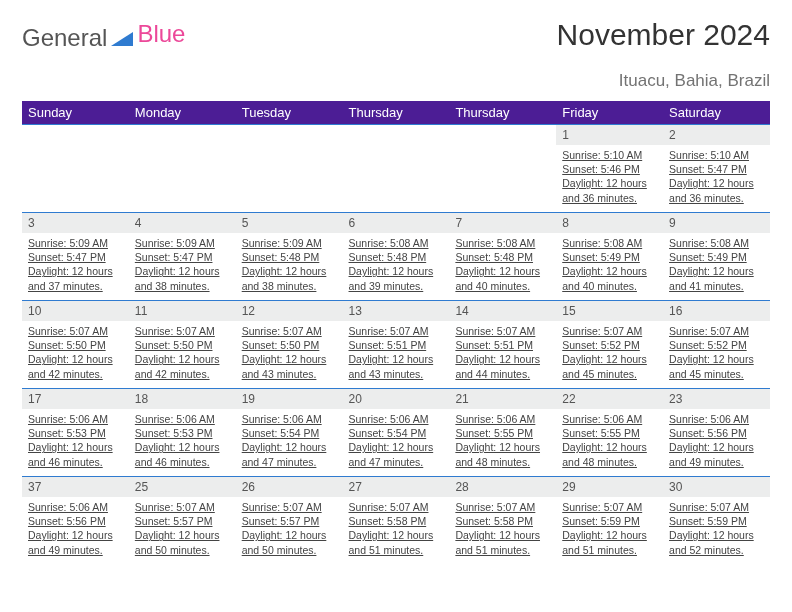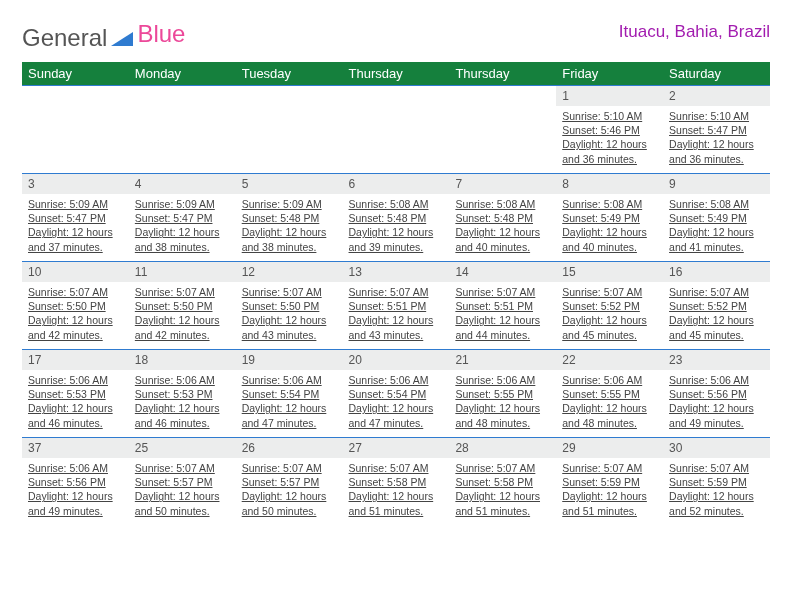--- a/index.html
+++ b/index.html
@@ -31,30 +31,30 @@
     margin-left: 2px;
   }
   .title-block { text-align: right; }
   .month-title {
     font-size: 30px;
     color: #333;
     font-weight: 400;
   }
   .location {
     font-size: 17px;
-    color: #a21caf;
-    margin-top: 4px;
+    color: #737373;
+    margin-top: 19px;
   }
   .calendar {
     width: 100%;
     border-collapse: collapse;
     table-layout: fixed;
   }
   .dow-row th {
-    background: #15803d;
+    background: #4c1d95;
     color: #fff;
     font-weight: 400;
     text-align: left;
     font-size: 13px;
     padding: 4px 6px;
   }
   .week td {
     border-top: 1px solid #2f7bd0;
     vertical-align: top;
     padding: 0;
@@ -83,20 +83,21 @@
     <span>General</span>
     <span class="logo-tri">
       <svg width="22" height="16" viewBox="0 0 22 16">
           <polygon points="0,16 22,16 22,2" fill="#2f7bd0"></polygon>
         </svg>
     </span>
       <br>
     <span class="blue" style="display:block; margin-top:-4px;">Blue</span>
   </div>
   <div class="title-block">
+    <div class="month-title">November 2024</div>
     <div class="location">Ituacu, Bahia, Brazil</div>
   </div>
 </div>
 
 <table class="calendar">
   <thead>
     <tr class="dow-row">
       <th>Sunday</th>
       <th>Monday</th>
       <th>Tuesday</th>

